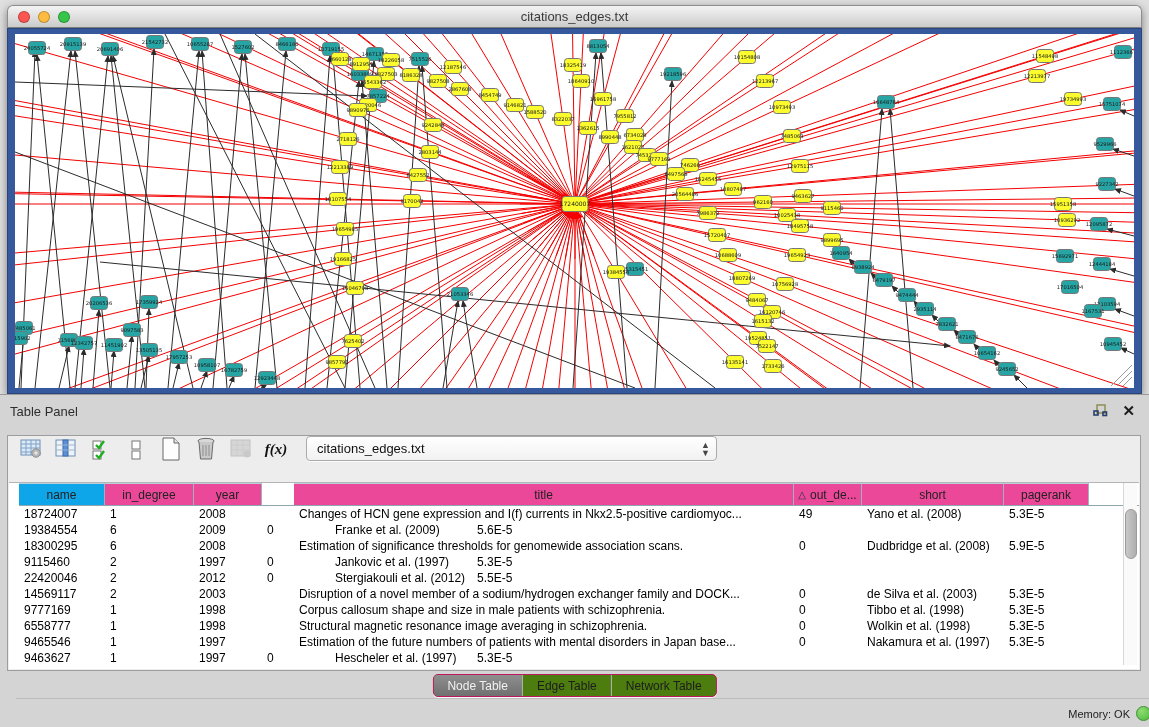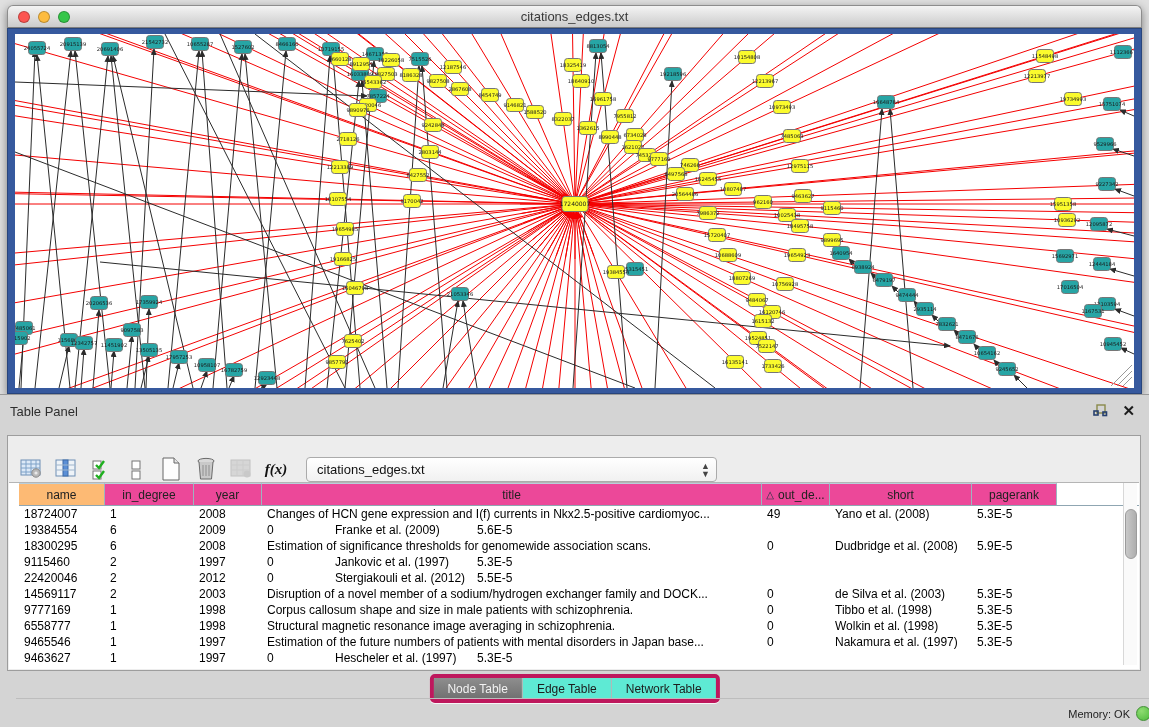--- a/index.html
+++ b/index.html
@@ -20,44 +20,44 @@
 
   
   #table-panel{position:absolute;left:0;top:394px;width:1149px;height:333px;background:#d4d4d4;border-top:1px solid #9a9a9a;box-sizing:border-box;}
   .panel-header{position:relative;height:38px;}
   .panel-title{position:absolute;left:10px;top:9px;font-size:13px;color:#2e2e2e;}
   .panel-header-icons{position:absolute;right:14px;top:8px;display:flex;gap:14px;align-items:center;}
   .float-icon svg{display:block;}
   .close-x{font-size:15px;font-weight:bold;color:#1c1c1c;line-height:14px;cursor:default;}
 
   .panel-box{position:absolute;left:7px;top:40px;width:1134px;height:236px;background:#ededed;border:1px solid #9d9d9d;box-sizing:border-box;}
-  .toolbar{position:absolute;left:0;top:0;right:0;height:46px;display:flex;align-items:flex-end;padding-left:10px;gap:9px;}
+  .toolbar{position:absolute;left:0;top:0;right:0;height:46px;display:flex;align-items:flex-start;padding-left:10px;gap:9px;}
   .tb-btn{width:26px;height:26px;display:flex;align-items:center;justify-content:center;}
   .fx{font-family:"Liberation Serif",serif;font-style:italic;font-weight:bold;font-size:15px;color:#111;}
   .combo{margin-left:8px;width:393px;height:23px;background:linear-gradient(#ffffff,#f1f1f1);
     border:1px solid #ababab;border-radius:4px;display:flex;align-items:center;justify-content:space-between;
     padding:0 6px 0 10px;font-size:13px;color:#111;box-shadow:0 1px 0 rgba(255,255,255,.7);}
   .combo .updown{font-size:9px;color:#444;line-height:8px;text-align:center;}
 
   .tablewrap{position:absolute;left:1px;right:1px;top:46px;bottom:1px;background:#ffffff;border-top:1px solid #b5b5b5;overflow:hidden;}
   .thead{display:flex;height:22px;margin-left:10px;border-bottom:1px solid #8fa6b2;}
   .th{box-sizing:border-box;border-right:1px solid #9db4c0;border-top:1px solid #b9cfdb;background:#ec4899;
       font-size:12px;color:#222;display:flex;align-items:center;justify-content:center;gap:4px;}
-  .th.gray{background:#fdba74;}
+  .th.gray{background:#0ea5e9;}
   .sortglyph{font-size:10px;color:#234;}
   .trow{display:flex;height:16px;margin-left:10px;align-items:center;}
   .td{box-sizing:border-box;padding-left:5px;font-size:12px;color:#000;white-space:nowrap;overflow:hidden;}
-  .col0{width:86px;} .col1{width:89px;} .col2{width:68px;} .col3{width:500px;} .col4{width:68px;} .col5{width:142px;} .col6{width:85px;}
+  .col0{width:86px;} .col1{width:89px;} .col2{width:68px;} .col3{width:500px;margin-left:32px;} .col4{width:68px;} .col5{width:142px;} .col6{width:85px;}
 
   .vscroll{position:absolute;right:2px;top:0px;bottom:4px;width:13px;background:#fafafa;border-left:1px solid #d8d8d8;}
   .vthumb{position:absolute;left:1px;width:10px;top:26px;height:48px;background:linear-gradient(90deg,#c9c9c9,#aeaeae);border-radius:6px;border:1px solid #9b9b9b;}
 
   .tabsbar{position:absolute;left:0;top:279px;width:100%;height:26px;}
-  .segctl{position:absolute;left:50%;transform:translateX(-50%);display:flex;height:21px;border:4px solid #be185d;
-    border-radius:5px;overflow:hidden;background:#5eead4;box-shadow:0 1px 0 rgba(255,255,255,.8);}
+  .segctl{position:absolute;left:50%;transform:translateX(-50%);display:flex;height:21px;border:1px solid #be185d;
+    border-radius:5px;overflow:hidden;background:#4d7c0f;box-shadow:0 1px 0 rgba(255,255,255,.8);}
   .seg{padding:0 14px;font-size:12px;color:#1d1d1d;display:flex;align-items:center;border-right:1px solid #b5b5b5;}
   .seg:last-child{border-right:none;}
   .seg.selected{background:linear-gradient(#8e8e8e,#707070);color:#f2f2f2;}
 
   .statusbar{position:absolute;left:0;bottom:0;width:100%;height:28px;border-top:1px solid #bdbdbd;margin-left:16px;}
   .memory{position:absolute;right:14px;top:7px;display:flex;align-items:center;gap:6px;}
   .memory .mlabel{font-size:11px;color:#222;}
   .memdot{width:13px;height:13px;border-radius:50%;background:radial-gradient(circle at 35% 30%,#8fdc72,#4cba3c);border:1px solid #3f8f33;}
 </style>
 </head>

